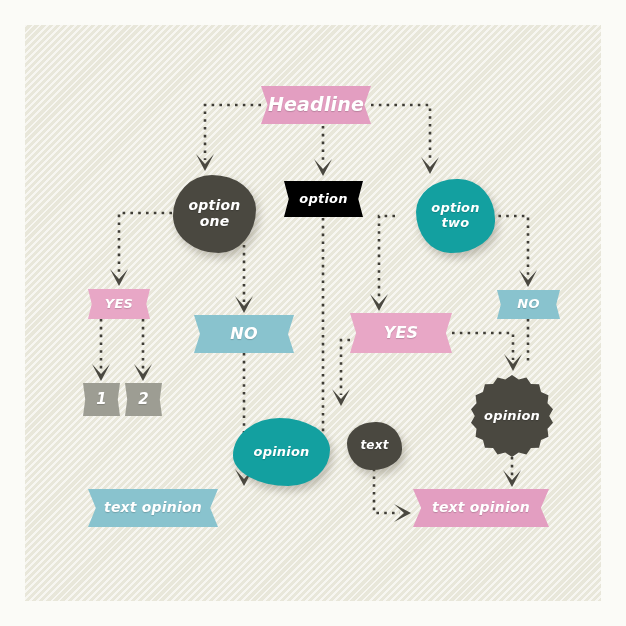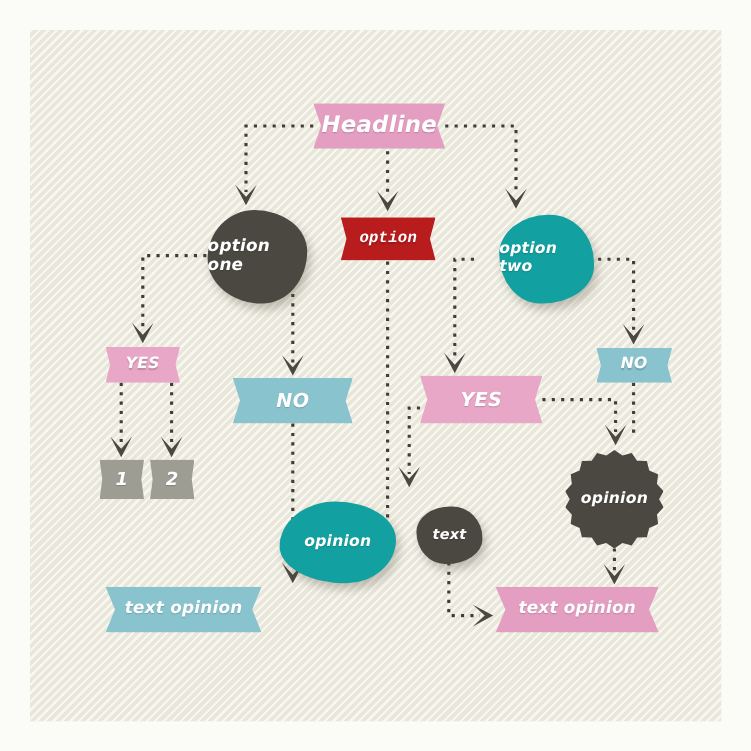--- a/index.html
+++ b/index.html
@@ -26,21 +26,21 @@
       #edece0;
   }
 
   
   #wires{position:absolute;left:0;top:0;width:626px;height:626px;}
 
   
   .node{
     position:absolute;
     display:flex;align-items:center;justify-content:center;
-    text-align:left;
+    text-align:center;
     color:#ffffff;
     font-weight:bold;
     font-style:italic;
     line-height:1.12;
     letter-spacing:.2px;
     text-shadow:0 1px 1px rgba(0,0,0,.18);
     box-sizing:border-box;
     user-select:none;
   }
 
@@ -135,21 +135,21 @@
       <use href="#chev" x="512" y="478"></use>
       <use href="#chevR" x="402" y="513"></use>
       <use href="#chevR" x="302" y="450"></use>
     </g>
   </svg>
 
   <div class="node ribbon" style="left:261px;top:86px;width:110px;height:38px;background:#e39ec1;font-size:19px;">Headline</div>
 
   <div class="node blob" style="left:173px;top:175px;width:83px;height:78px;background:#4a4840;font-size:14px;">option one</div>
 
-  <div class="node ribbon" style="left:284px;top:181px;width:79px;height:36px;background:#b91c1c;font-size:13px;font-family:Liberation Mono, monospace;">option</div>
+  <div class="node ribbon" style="left:284px;top:181px;width:79px;height:36px;background:#000000;font-size:13px;">option</div>
 
   <div class="node blob blob2" style="left:416px;top:179px;width:79px;height:74px;background:#13a0a0;font-size:13px;">option two</div>
 
   <div class="node ribbon" style="left:88px;top:289px;width:62px;height:30px;background:#e8a7c6;font-size:13px;">YES</div>
 
   <div class="node ribbon" style="left:194px;top:315px;width:100px;height:38px;background:#89c3ce;font-size:16px;">NO</div>
 
   <div class="node ribbon" style="left:350px;top:313px;width:102px;height:40px;background:#e8a7c6;font-size:16px;">YES</div>
 
   <div class="node ribbon" style="left:497px;top:290px;width:63px;height:29px;background:#89c3ce;font-size:13px;">NO</div>

